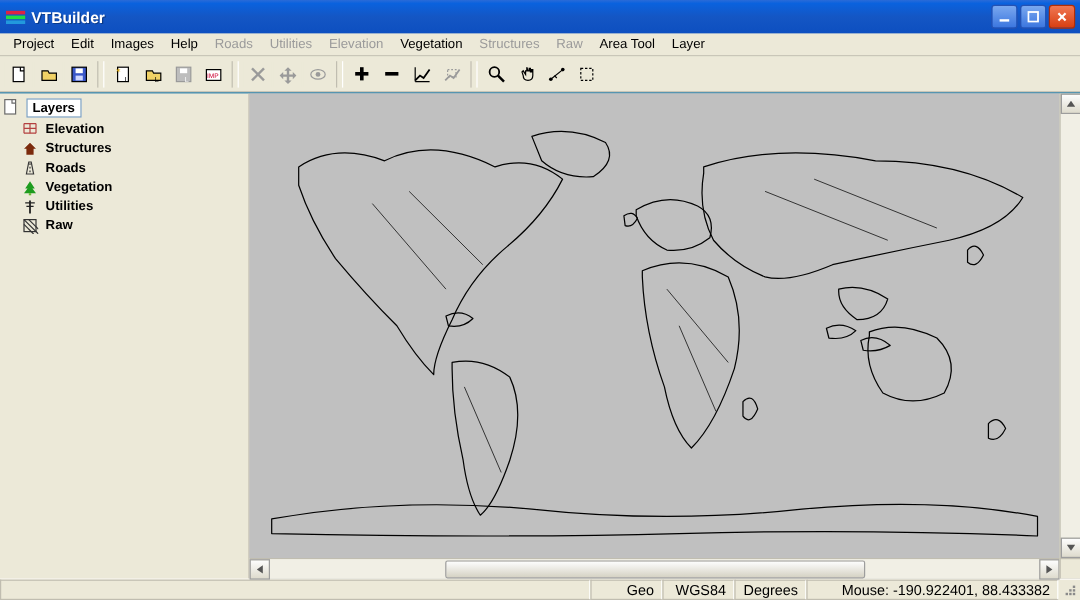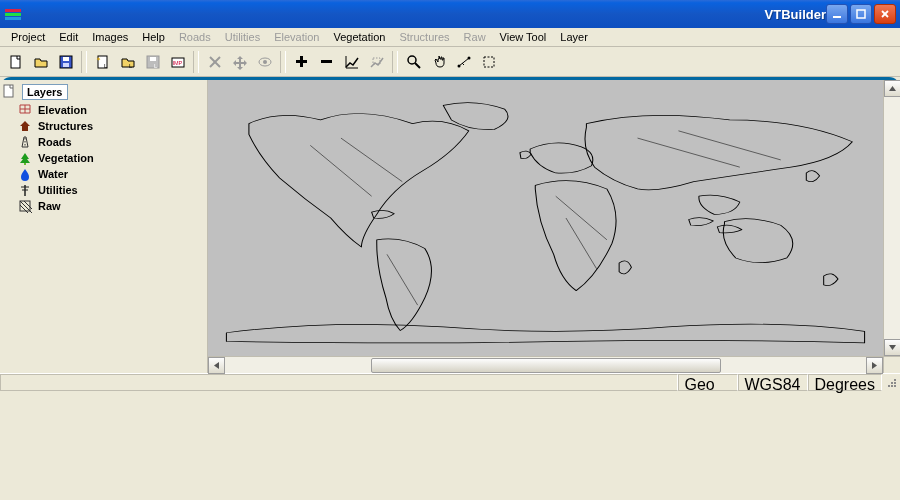--- a/index.html
+++ b/index.html
@@ -3,41 +3,41 @@
 <meta charset="utf-8">
 <style>
   * { box-sizing: border-box; }
   html, body { margin:0; padding:0; width:900px; height:500px; font-family: Tahoma, Arial, sans-serif; font-size:11px; overflow:hidden;}
   body { background:#ECE9D8; }
 
   
   .titlebar { height:28px; background: linear-gradient(to bottom,#2a6bd8 0%,#0a62de 10%,#1456c4 50%,#0d4fc0 100%);
               display:flex; align-items:center; color:#fff; font-weight:bold; font-size:13px; padding-left:4px;}
   .titlebar .app-icon { width:18px; height:18px; margin-right:4px; display:inline-block;}
-  .titlebar .title { flex:1; text-shadow:1px 1px 0 rgba(0,0,0,.3);text-align:right;}
+  .titlebar .title { flex:1; text-shadow:1px 1px 0 rgba(0,0,0,.3);}
   .win-buttons { display:flex; margin-right:4px; gap:2px;}
   .win-btn { width:22px; height:20px; border-radius:3px; display:flex; align-items:center; justify-content:center;
              background:linear-gradient(to bottom,#7aa8ef,#3b76df); border:1px solid #2452b3; color:#fff;}
   .win-btn.close { background:linear-gradient(to bottom,#f07753,#d83f12); border-color:#b12e07;}
   .win-btn svg { display:block; }
 
   
   .menubar { height:19px; background:#ECE9D8; display:flex; align-items:center; padding:0 4px; border-bottom:1px solid #c0bdb0;}
   .menuitem { padding:1px 7px; cursor:default; color:#000;}
   .menuitem.disabled { color:#9b9b9b;}
 
   
   .toolbar { height:30px; background:#ECE9D8; display:flex; align-items:center; padding:2px 4px; border-bottom:1px solid #c0bdb0; gap:2px;}
   .tbtn { width:23px; height:22px; border:1px solid transparent; display:flex; align-items:center; justify-content:center;
           background:#ECE9D8;}
   .tbtn svg { display:block; }
   .tsep { width:6px; height:22px; border-left:1px solid #c0bdb0; border-right:1px solid #fff; margin:0 2px;}
 
   
-  .workspace { display:flex; height: 296px; border-top:3px solid #0369a1;border-radius:11px;}
+  .workspace { display:flex; height: 405px; border-top:1px solid #0369a1;}
   .sidebar { width:208px; background:#ECE9D8; border-right:1px solid #c0bdb0; display:flex; flex-direction:column;}
   .layers-header { font-weight:bold; background:#fff; border:1px solid #7b9ebd; padding:1px 4px; margin:2px 2px 0 2px;
                    width:46px;}
   .layers-list { padding:2px 4px;}
   .layer-row { display:flex; align-items:center; padding:1px 2px; font-weight:bold;}
   .layer-row .li { margin-left:12px; margin-right:6px; width:14px; height:14px; display:inline-flex; align-items:center; justify-content:center;}
 
   .canvas-area { flex:1; position:relative; background:#c0c0c0; }
   .map { position:absolute; left:0; top:0; right:17px; bottom:17px; background:#c0c0c0; }
   .map svg { width:100%; height:100%; }
@@ -45,21 +45,21 @@
   .hscroll { position:absolute; left:0; right:17px; bottom:0; height:17px; background:#ece9d8; border-top:1px solid #c0bdb0; display:flex;}
   .scroll-btn { width:17px; height:17px; background:linear-gradient(to bottom,#fdfdfd,#dedbcd); border:1px solid #9d9d9d; display:flex; align-items:center; justify-content:center;}
   .vscroll .scroll-btn { height:17px; width:17px;}
   .hscroll-track { flex:1; background:#f1efe5; display:flex; align-items:center; justify-content:center;}
   .hscroll-thumb { height:15px; width:350px; background:linear-gradient(to bottom,#fdfdfd,#d5d2c4); border:1px solid #9d9d9d; border-radius:2px;}
   .vscroll .vscroll-track { width:17px; background:#f1efe5; flex:1;}
   .vscroll { display:flex; flex-direction:column;}
   .corner{position:absolute;right:0;bottom:0;width:17px;height:17px;background:#ece9d8;border-top:1px solid #c0bdb0;border-left:1px solid #c0bdb0;}
 
   
-  .statusbar { height:18px; display:flex; background:#ECE9D8; border-top:1px solid #fff; font-size:16px;}
+  .statusbar { height:18px; display:flex; background:#ECE9D8; border-top:1px solid #fff; font-size:12px;text-align:right;}
   .status-cell { border:1px solid #c0bdb0; border-right-color:#fff; padding:1px 6px; background:#ECE9D8; min-width:40px;}
   .status-cell.flex { flex:1;}
   .grip { width:18px; display:flex; align-items:flex-end; justify-content:flex-end; padding:2px;}
   .grip svg{display:block;}
 
   
   .layers-top { display:flex; align-items:center; padding:2px 2px 0 2px; gap:4px;}
   .layers-top .doc-icon{width:14px;height:14px;}
 </style>
 </head>
@@ -98,21 +98,21 @@
     <span class="menuitem">Project</span>
     <span class="menuitem">Edit</span>
     <span class="menuitem">Images</span>
     <span class="menuitem">Help</span>
     <span class="menuitem disabled">Roads</span>
     <span class="menuitem disabled">Utilities</span>
     <span class="menuitem disabled">Elevation</span>
     <span class="menuitem">Vegetation</span>
     <span class="menuitem disabled">Structures</span>
     <span class="menuitem disabled">Raw</span>
-    <span class="menuitem">View Tool</span>
+    <span class="menuitem">Area Tool</span>
     <span class="menuitem">Layer</span>
   </div>
 
 <div class="toolbar" id="toolbar">
     <div class="tbtn enabled">
       <span>
         <svg width="16" height="16" viewBox="0 0 16 16">
           <rect x="3" y="2" width="9" height="12" fill="#fff" stroke="#000"></rect>
           <polyline points="9,2 9,5 12,5" fill="none" stroke="#000"></polyline>
         </svg>
@@ -304,28 +304,20 @@
           <span>Roads</span>
         </div>
         <div class="layer-row">
           <span class="li">
             <svg width="14" height="14" viewBox="0 0 14 14">
               <path d="M7 2 L11 8 H9 L12 12 H2 L5 8 H3 Z" fill="#1e9c1e"></path>
               <rect x="6" y="12" width="2" height="2" fill="#6b3"></rect>
             </svg>
           </span>
           <span>Vegetation</span>
-        </div>
-        <div class="layer-row">
-          <span class="li">
-            <svg width="14" height="14" viewBox="0 0 14 14">
-              <path d="M7 2 C10 6 11 8 11 10 A4 4 0 1 1 3 10 C3 8 4 6 7 2 Z" fill="#1250e0"></path>
-            </svg>
-          </span>
-          <span>Water</span>
         </div>
         <div class="layer-row">
           <span class="li">
             <svg width="14" height="14" viewBox="0 0 14 14">
               <line x1="7" y1="2" x2="7" y2="13" stroke="#222" stroke-width="1.5"></line>
               <line x1="3" y1="4" x2="11" y2="4" stroke="#222"></line>
               <line x1="4" y1="7" x2="10" y2="7" stroke="#222"></line>
             </svg>
           </span>
           <span>Utilities</span>
@@ -422,20 +414,21 @@
     </div>
     <div class="corner"></div>
   </div>
 </div>
 
 <div class="statusbar">
   <div class="status-cell flex"></div>
   <div class="status-cell" style="min-width:60px">Geo</div>
   <div class="status-cell" style="min-width:60px">WGS84</div>
   <div class="status-cell" style="min-width:60px">Degrees</div>
+  <div class="status-cell" style="min-width:210px">Mouse: -190.922401, 88.433382</div>
   <div class="grip">
       <svg width="12" height="12">
         <g fill="#8a8a8a">
           <rect x="8" y="2" width="2" height="2"></rect>
           <rect x="5" y="5" width="2" height="2"></rect>
           <rect x="8" y="5" width="2" height="2"></rect>
           <rect x="2" y="8" width="2" height="2"></rect>
           <rect x="5" y="8" width="2" height="2"></rect>
           <rect x="8" y="8" width="2" height="2"></rect>
         </g>

